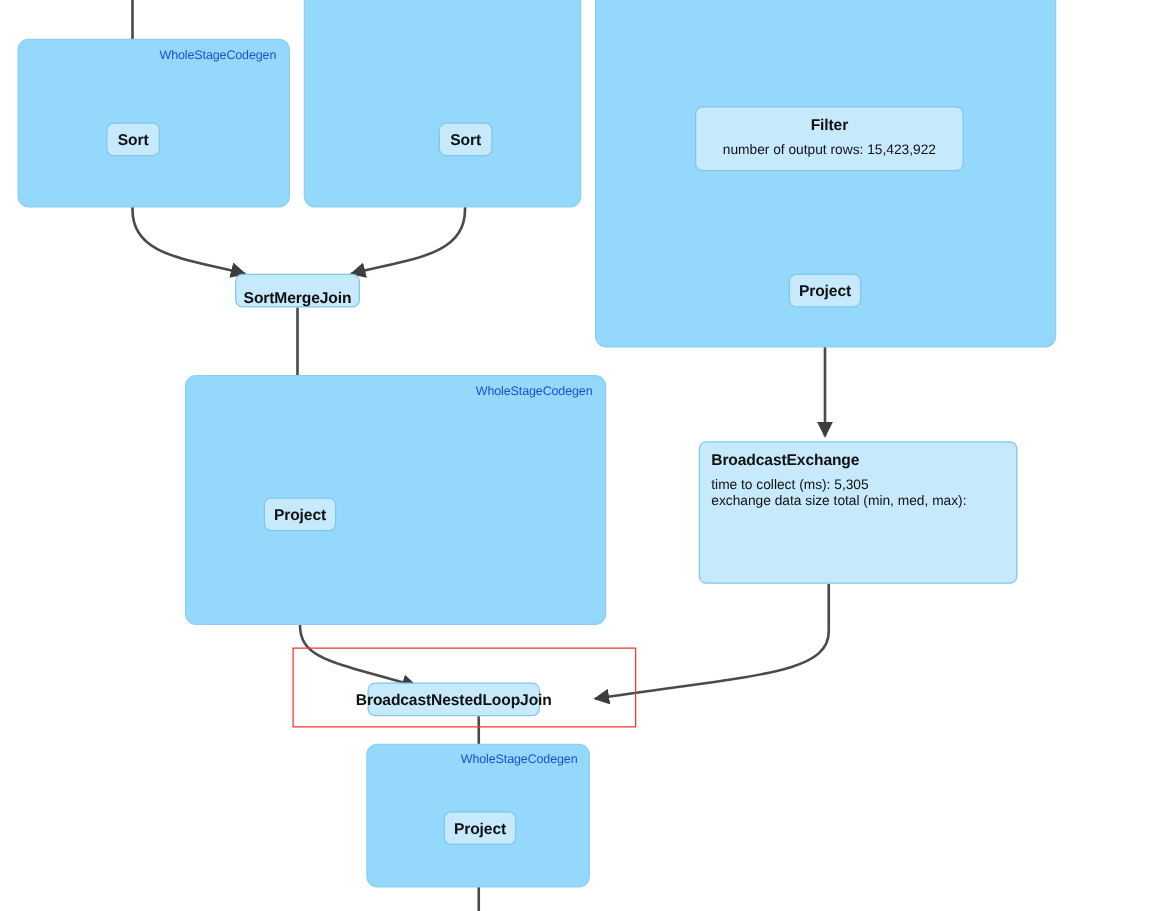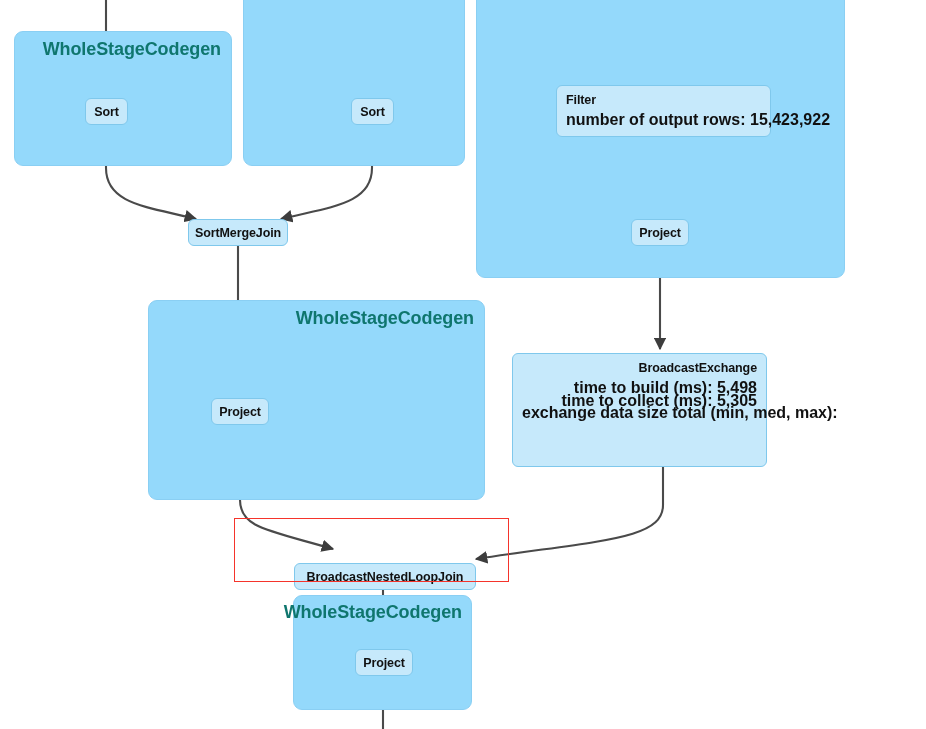--- a/index.html
+++ b/index.html
@@ -30,23 +30,23 @@
     position: absolute;
     background: #94D9FB;
     border: 1px solid #8ACFF3;
     border-radius: 9px;
     box-sizing: border-box;
   }
   .cluster-label {
     position: absolute;
     right: 10px;
     top: 7px;
-    font-size: 18px;
-    font-weight: bold;
-    color: #0f766e;
+    font-size: 10px;
+    font-weight: normal;
+    color: #1d4ed8;
     letter-spacing: -0.1px;
     white-space: nowrap;
   }
   
   .node {
     position: absolute;
     background: #C6E9FB;
     border: 1px solid #7FC8EC;
     border-radius: 6px;
     box-sizing: border-box;
@@ -64,22 +64,22 @@
   
   .node.detail {
     display: block;
     padding: 7px 9px 8px 9px;
   }
   .node.detail .node-title {
     display: block;
     margin-bottom: 7px;
   }
   .metrics {
-    font-size: 16px;
-    font-weight: bold;
+    font-size: 11px;
+    font-weight: normal;
     line-height: 12.6px;
     color: #111111;
     white-space: nowrap;
     margin-top: 36px;
   }
   .metrics .m-line { display: block; }
   
   .highlight-rect {
     position: absolute;
     border: 1.5px solid #F5342B;
@@ -150,49 +150,48 @@
   </div>
 
   <div class="node" style="left:85px; top:98px; width:43px; height:27px;">
     <span class="node-title">Sort</span>
   </div>
 
   <div class="node" style="left:351px; top:98px; width:43px; height:27px;">
     <span class="node-title">Sort</span>
   </div>
 
-  <div class="node" style="left:188px; top:219px; width:100px; height:27px;">
+  <div class="node" style="left:188px; top:219px; width:100px; height:27px;align-items:flex-end;">
     <span class="node-title">SortMergeJoin</span>
   </div>
 
-  <div class="node detail" style="left:556px; top:85px; width:215px; height:52px;">
+  <div class="node detail" style="left:556px; top:85px; width:215px; height:52px;text-align:center;">
     <span class="node-title">Filter</span>
     <span class="metrics">
       <span class="m-line">number of output rows: 15,423,922</span>
     </span>
   </div>
 
   <div class="node" style="left:631px; top:219px; width:58px; height:27px;">
     <span class="node-title">Project</span>
   </div>
 
   <div class="node" style="left:211px; top:398px; width:58px; height:27px;">
     <span class="node-title">Project</span>
   </div>
 
-  <div class="node detail" style="left:512px; top:353px; width:255px; height:114px;text-align:right;">
+  <div class="node detail" style="left:559px; top:353px; width:255px; height:114px;">
     <span class="node-title">BroadcastExchange</span>
     <span class="metrics">
-      <span class="m-line">time to build (ms): 5,498</span>
       <span class="m-line">time to collect (ms): 5,305</span>
       <span class="m-line">exchange data size total (min, med, max):</span>
     </span>
   </div>
 
-  <div class="node" style="left:294px; top:563px; width:182px; height:27px;">
+  <div class="node" style="left:294px; top:546px; width:138px; height:27px;">
     <span class="node-title">BroadcastNestedLoopJoin</span>
   </div>
 
   <div class="node" style="left:355px; top:649px; width:58px; height:27px;">
     <span class="node-title">Project</span>
   </div>
 
   <div class="highlight-rect" style="left:234px; top:518px; width:275px; height:64px;"></div>
 
 </div>

